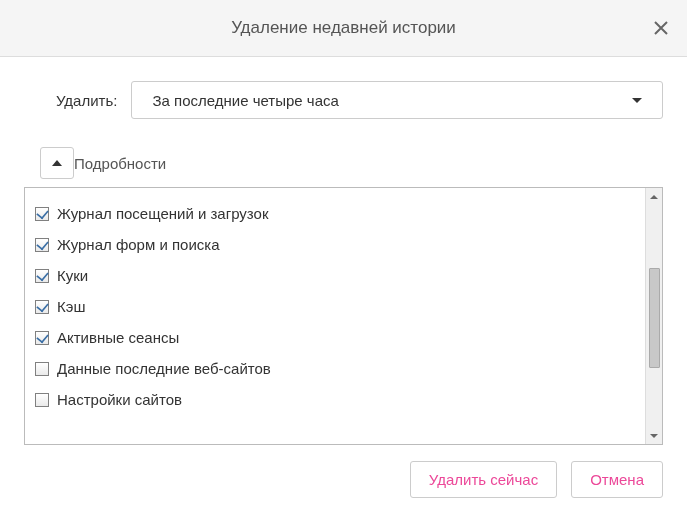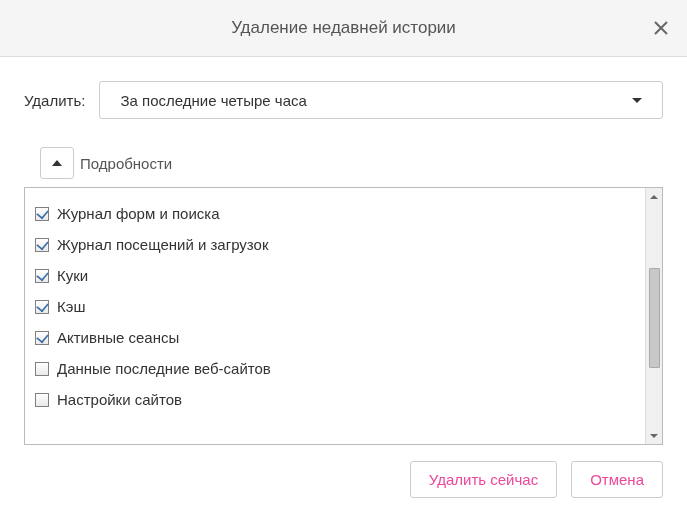--- a/index.html
+++ b/index.html
@@ -54,20 +54,21 @@
       padding: 24px 24px 18px 24px;
       flex: 1;
       display: flex;
       flex-direction: column;
     }
     .timerange-row {
       display: flex;
       align-items: center;
       gap: 14px;
       margin-bottom: 28px;
+      margin-left: 32px;
     }
     .timerange-label {
       font-size: 15px;
       color: #333;
     }
     .dropdown {
       flex: 1;
       border: 1px solid #ccc;
       border-radius: 3px;
       background: #fff;
@@ -82,21 +83,21 @@
     .dropdown-arrow {
       width: 0;
       height: 0;
       border-left: 5px solid transparent;
       border-right: 5px solid transparent;
       border-top: 5px solid #333;
     }
     .details-toggle {
       display: flex;
       align-items: center;
-      gap: 6px;
+      gap: 0;
       margin-bottom: 8px;
       padding-left: 16px;
     }
     .toggle-btn {
       width: 34px;
       height: 32px;
       border: 1px solid #ccc;
       border-radius: 3px;
       background: #fff;
       display: flex;
@@ -245,25 +246,25 @@
       <div class="toggle-btn">
         <span class="chevron-up"></span>
       </div>
       <span class="details-label">Подробности</span>
     </div>
 
     <div class="listbox-wrap">
       <div class="listbox" id="listbox">
           <div class="list-item">
             <span class="checkbox checked"></span>
+            <span>Журнал посещений и загрузок</span>
+          </div>
+          <div class="list-item">
+            <span class="checkbox checked"></span>
             <span>Журнал форм и поиска</span>
-          </div>
-          <div class="list-item">
-            <span class="checkbox checked"></span>
-            <span>Журнал посещений и загрузок</span>
           </div>
           <div class="list-item">
             <span class="checkbox checked"></span>
             <span>Куки</span>
           </div>
           <div class="list-item">
             <span class="checkbox checked"></span>
             <span>Кэш</span>
           </div>
           <div class="list-item">

